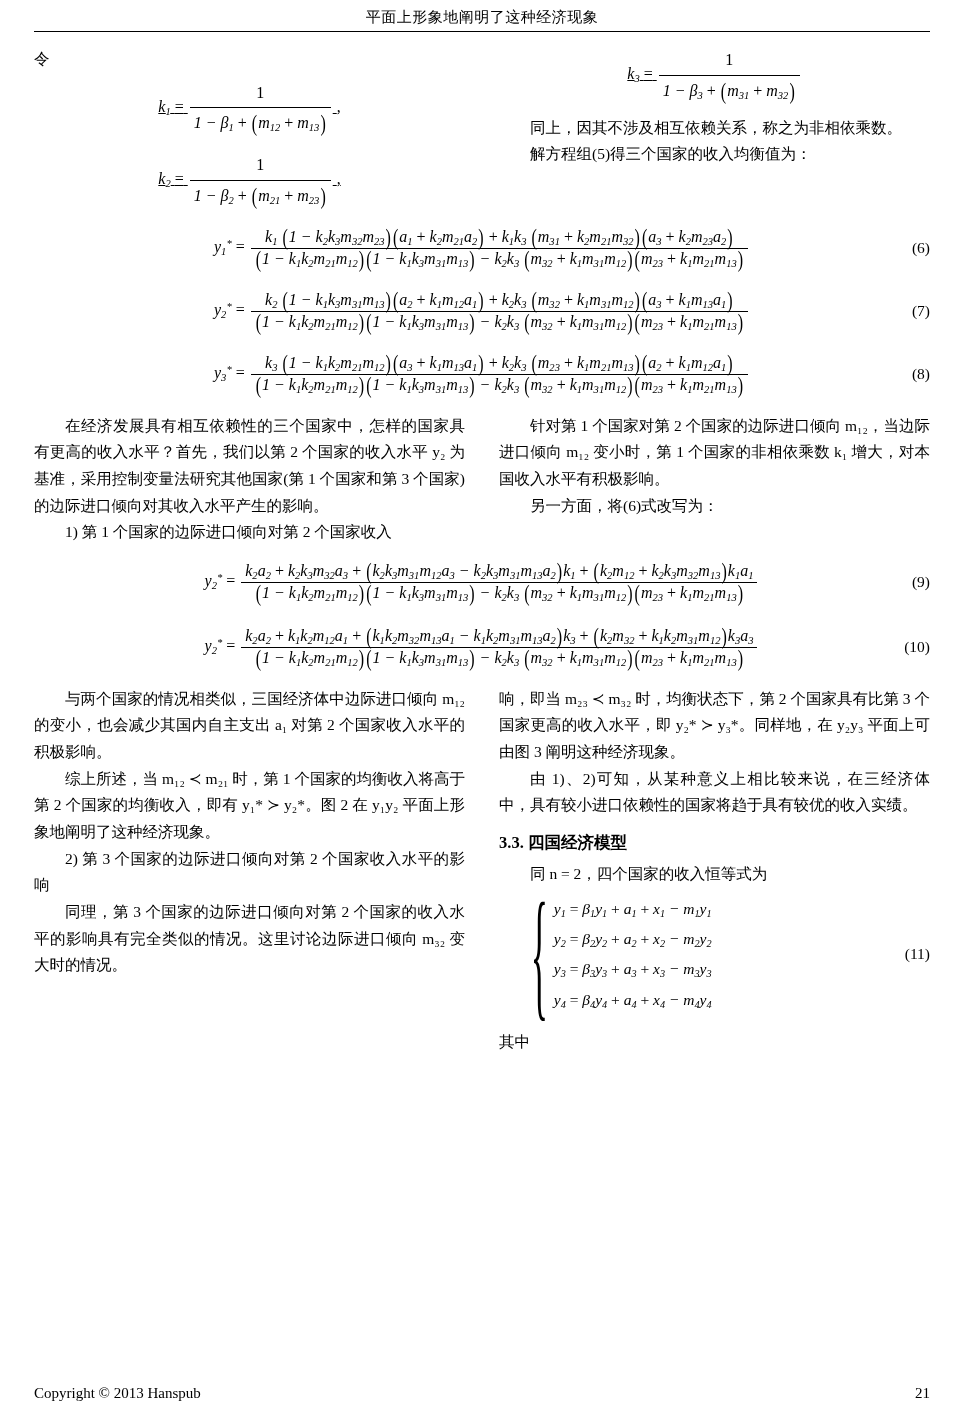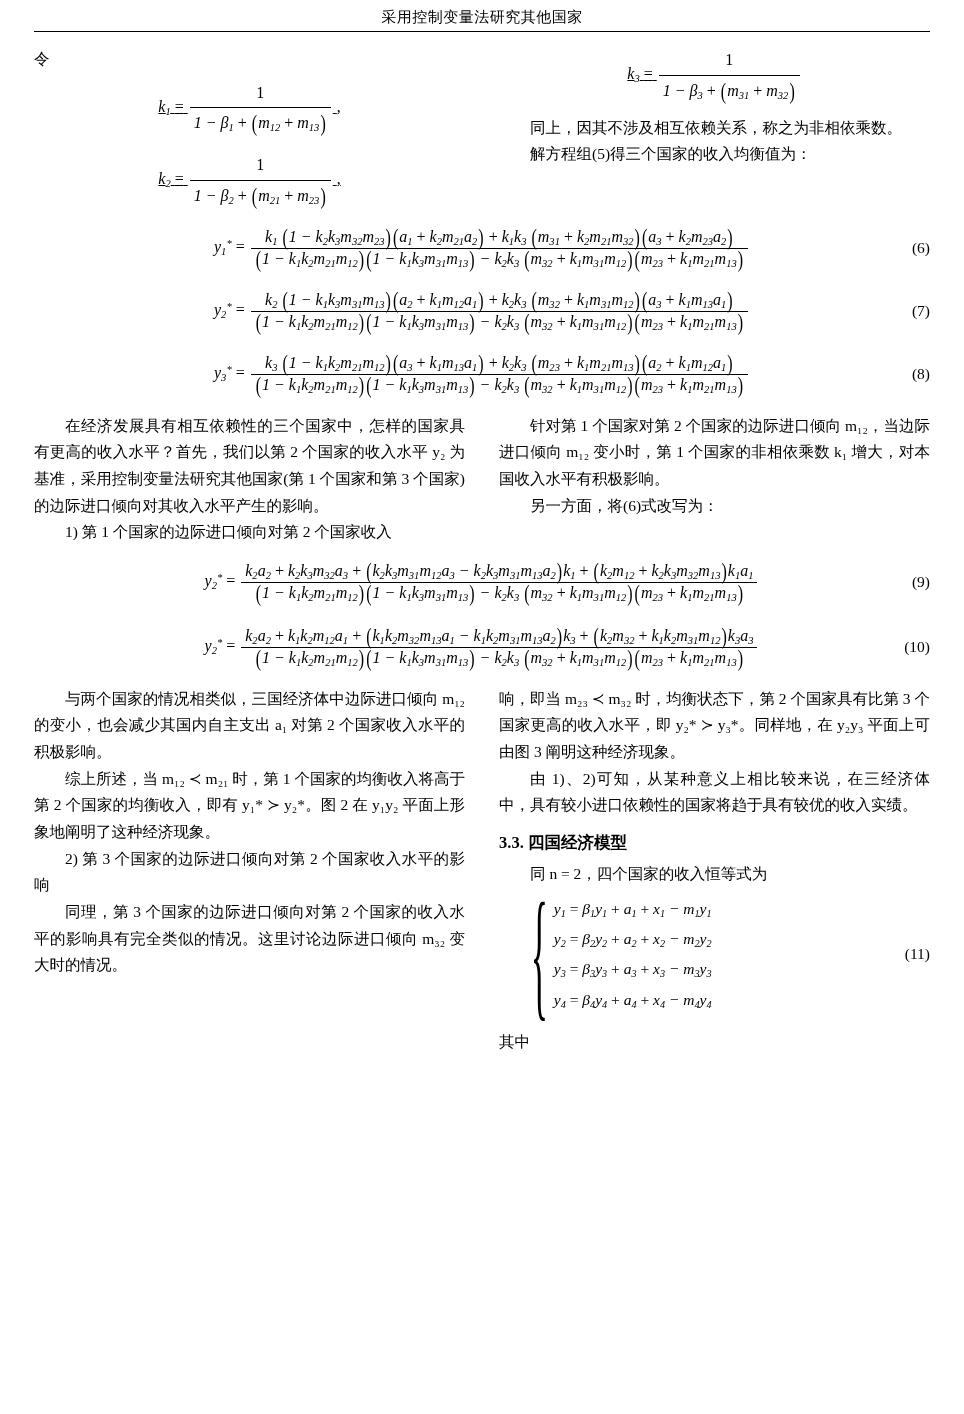--- a/index.html
+++ b/index.html
@@ -107,21 +107,21 @@
     font-size: 16.5px;
     margin: 10px 0 4px 0;
   }
   .eqblock { text-align:center;text-decoration:underline; }
 </style>
 </head>
 <body>
 
 <div class="page">
 
-  <div class="running-head">采用控制变量法研究其他国家</div>
+  <div class="running-head">平面上形象地阐明了这种经济现象</div>
   <div class="head-rule"></div>
 
   <div class="cols">
 
     <div class="col">
       <p>令</p>
 
       <div class="eqblock" style="margin-top:6px;">
         <span class="eqwrap math">
           <span class="mi">k</span><sub>1</sub> <span class="up">=</span>
@@ -258,14 +258,18 @@
           <div><span class="mi">y</span><sub>3</sub> <span class="up">=</span> <span class="mi">β</span><sub>3</sub><span class="mi">y</span><sub>3</sub> <span class="up">+</span> <span class="mi">a</span><sub>3</sub> <span class="up">+</span> <span class="mi">x</span><sub>3</sub> − <span class="mi">m</span><sub>3</sub><span class="mi">y</span><sub>3</sub></div>
           <div><span class="mi">y</span><sub>4</sub> <span class="up">=</span> <span class="mi">β</span><sub>4</sub><span class="mi">y</span><sub>4</sub> <span class="up">+</span> <span class="mi">a</span><sub>4</sub> <span class="up">+</span> <span class="mi">x</span><sub>4</sub> − <span class="mi">m</span><sub>4</sub><span class="mi">y</span><sub>4</sub></div>
         </span>
         <span class="eqnum">(11)</span>
       </div>
 
       <p style="margin-top:6px;">其中</p>
     </div>
   </div>
 
+  <div class="footer">
+    <span>Copyright © 2013 Hanspub</span>
+    <span>21</span>
+  </div>
 
 </div>
 
 </body></html>

